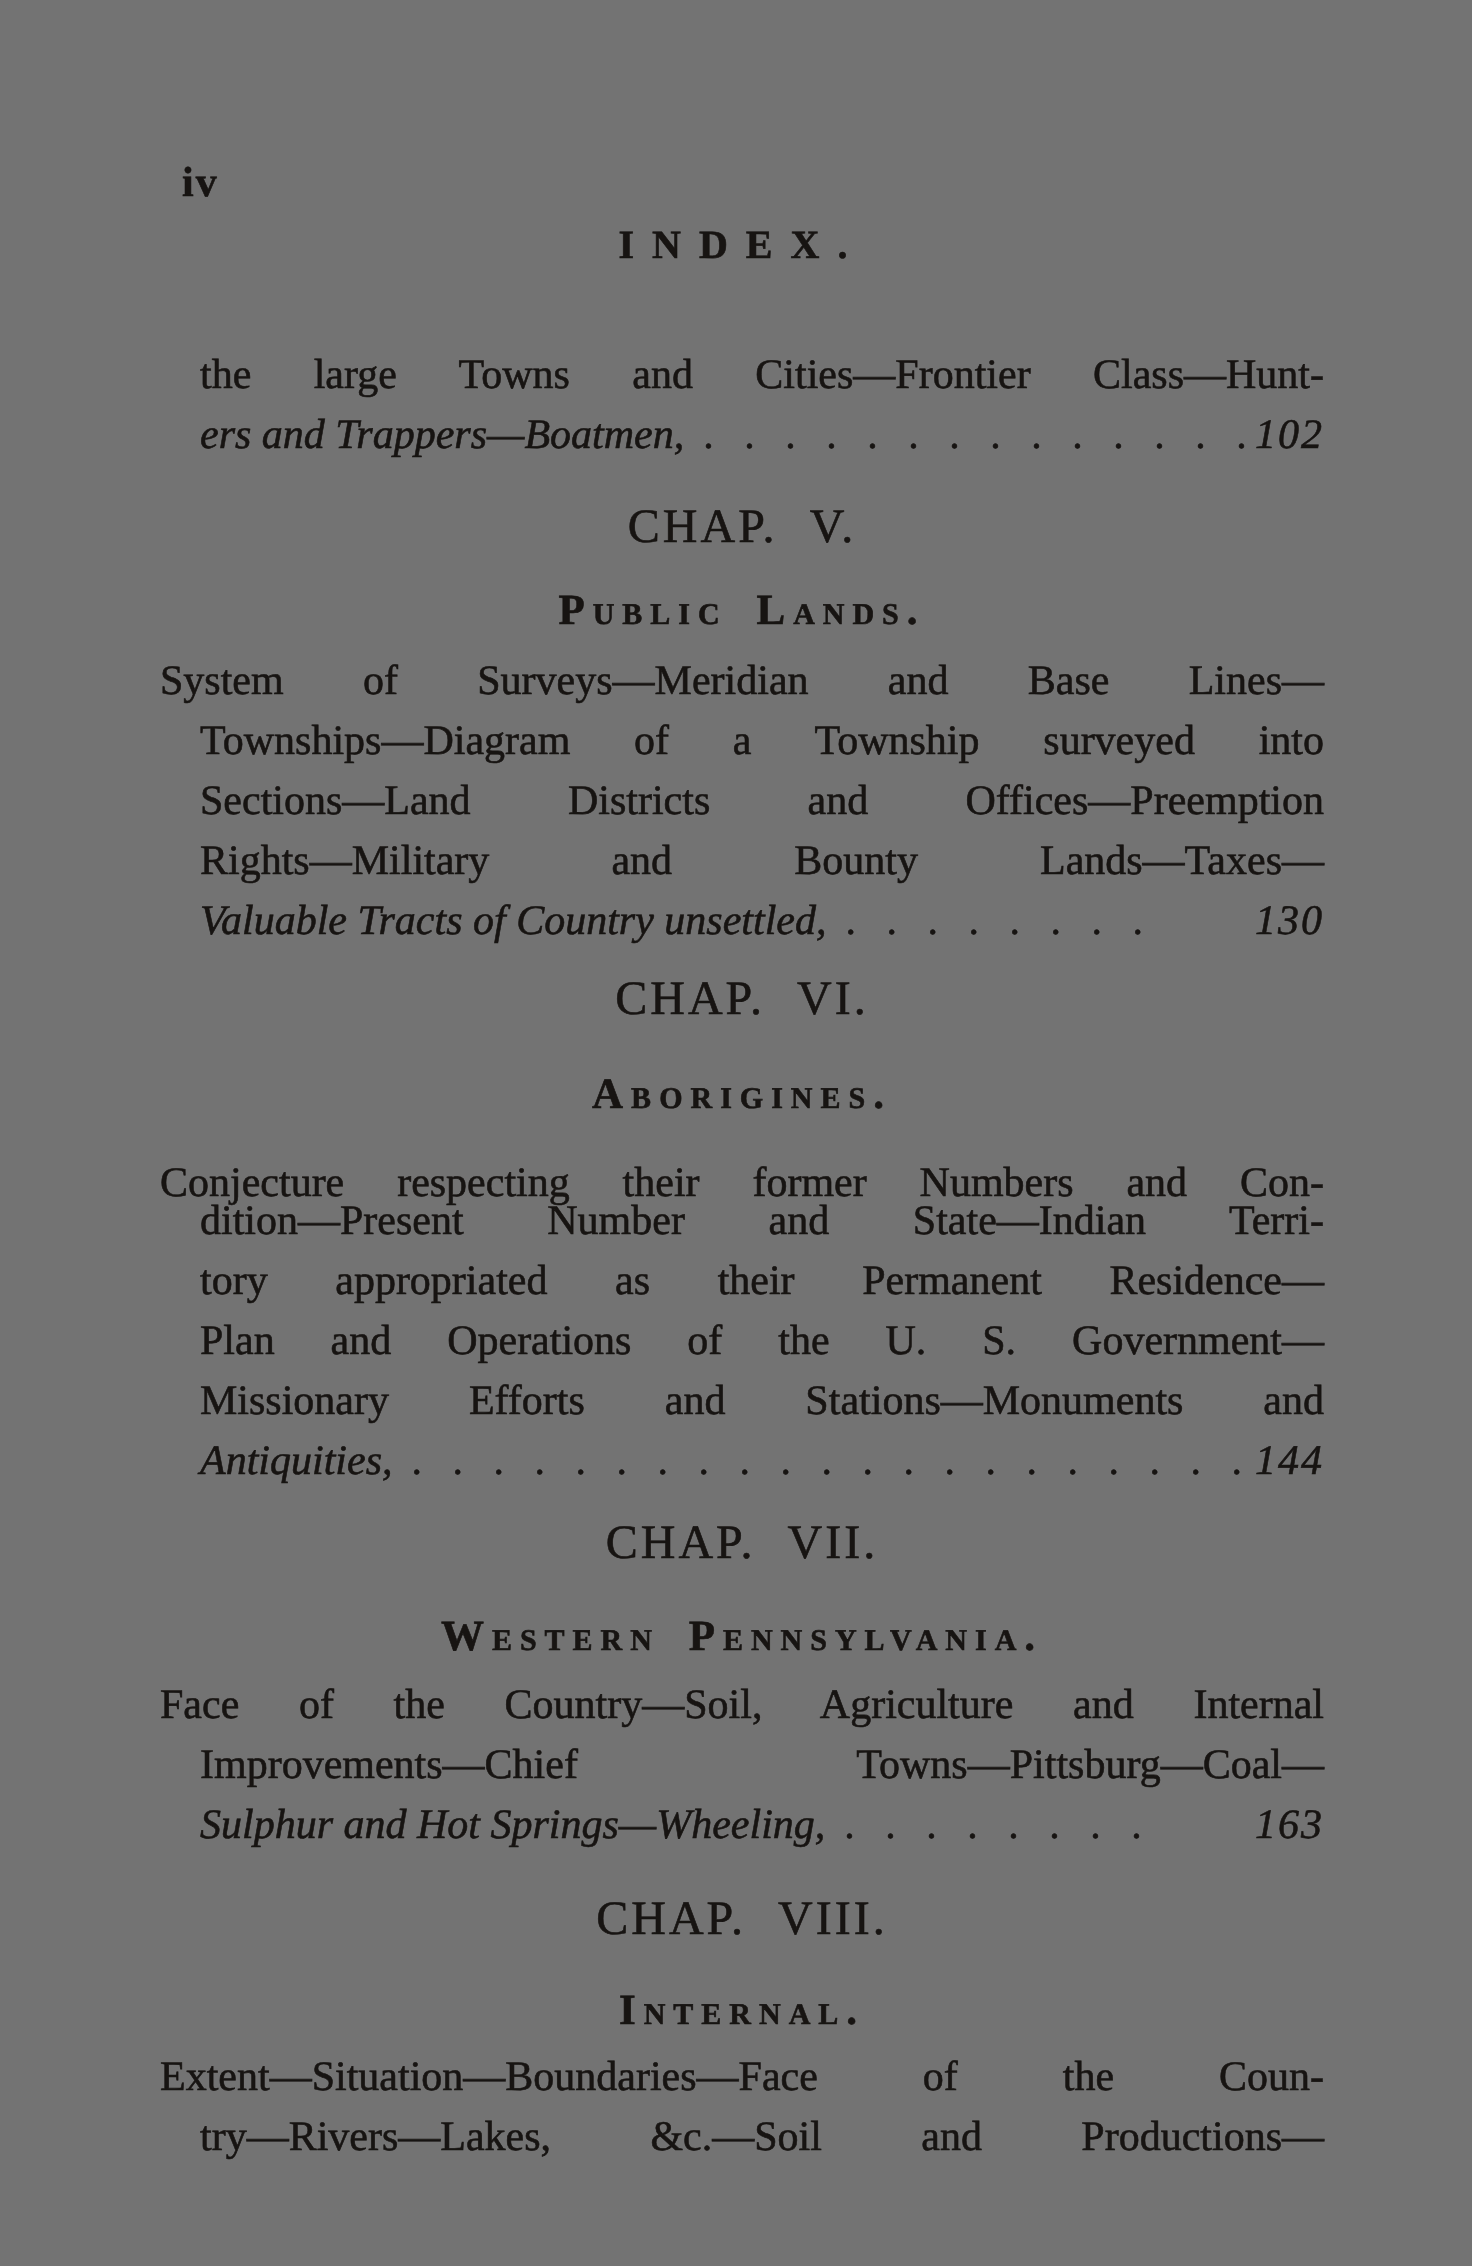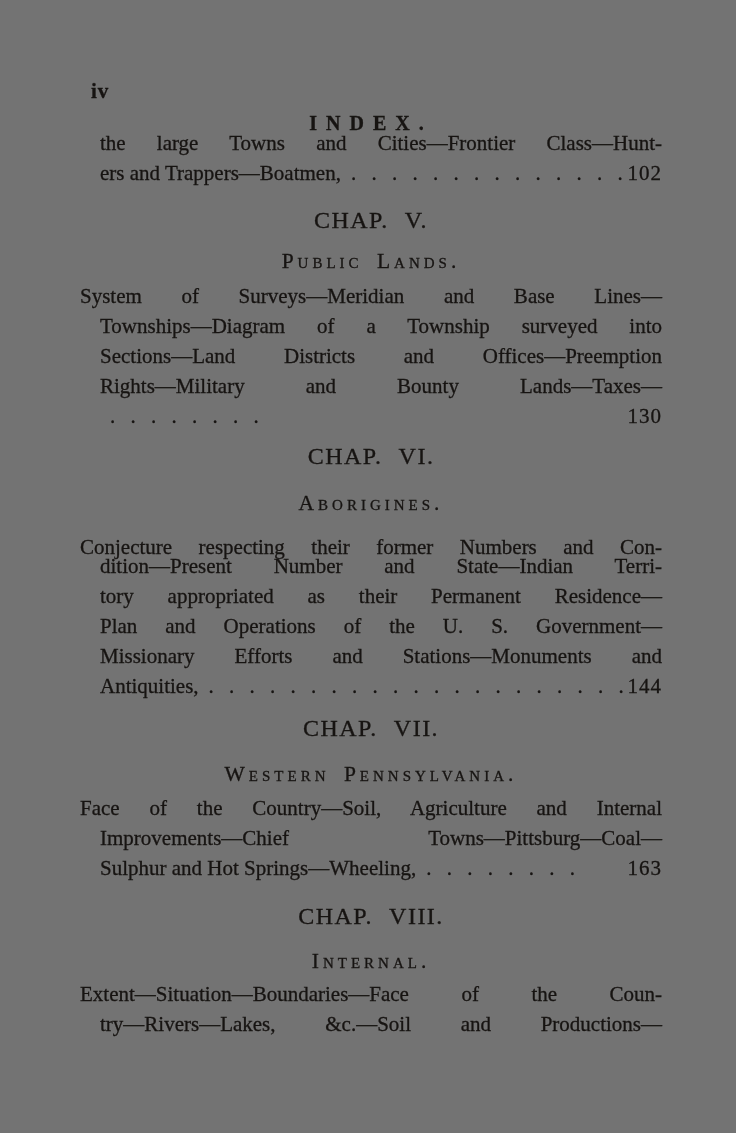--- a/index.html
+++ b/index.html
@@ -3,29 +3,29 @@
 <meta charset="utf-8">
 <style>
   html,body { margin:0; padding:0; background:#ffffff; }
   .page {
     position:relative; width:736px; height:1133px; overflow:hidden;
     background:#737373;
     font-family:"Liberation Serif","DejaVu Serif",serif;
     color:#171412;
     -webkit-text-stroke:0.3px currentColor;
   }
-  .ln { position:absolute; left:80px; width:582px; font-size:21px; line-height:28px; }
+  .ln { position:absolute; left:80px; width:582px; font-size:21px; line-height:28px;margin-top:44px; }
   .cont { left:100px; width:562px; }
   .jl { text-align:justify; text-align-last:justify; }
-  .leader { display:flex; align-items:flex-end; }
+  .leader { display:flex; align-items:flex-end;font-style:italic; }
   .leader .t { flex:0 0 auto; white-space:nowrap; }
   .leader .dots { flex:1 1 auto; overflow:hidden; white-space:nowrap; letter-spacing:5px; padding:0 4px 0 10px; }
   .leader .pg { flex:0 0 auto; letter-spacing:1px; }
   .chap { text-align:center; font-size:24px; font-weight:normal; letter-spacing:1.5px; word-spacing:9px; }
-  .subj { text-align:center; font-size:21.5px; font-weight:normal; font-variant:small-caps; letter-spacing:4px; word-spacing:5px; }
+  .subj { text-align:center; font-size:21.5px; font-weight:bold; font-variant:small-caps; letter-spacing:4px; word-spacing:5px; }
   .folio { position:absolute; left:91px; top:77px; font-size:21px; line-height:28px; font-weight:bold; letter-spacing:1px; }
   .title { position:absolute; left:80px; top:78px; width:582px; text-align:center; font-size:20px; line-height:28px; font-weight:bold; letter-spacing:9px;margin-top:31px; }
 </style>
 </head>
 <body>
 
 <div class="page">
 
   <div class="folio">iv</div>
   <div class="title">INDEX.</div>
@@ -37,20 +37,21 @@
     <span class="pg">102</span>
   </div>
 
   <div class="ln chap" style="top:206px">CHAP. V.</div>
   <div class="ln subj" style="top:247px">Public Lands.</div>
   <div class="ln jl" style="top:282px">System of Surveys—Meridian and Base Lines—</div>
   <div class="ln cont jl" style="top:312px">Townships—Diagram of a Township surveyed into</div>
   <div class="ln cont jl" style="top:342px">Sections—Land Districts and Offices—Preemption</div>
   <div class="ln cont jl" style="top:372px">Rights—Military and Bounty Lands—Taxes—</div>
   <div class="ln cont leader" style="top:402px">
+    <span class="t">Valuable Tracts of Country unsettled,</span>
     <span class="dots">. . . . . . . .</span>
     <span class="pg">130</span>
   </div>
 
   <div class="ln chap" style="top:442px">CHAP. VI.</div>
   <div class="ln subj" style="top:489px">Aborigines.</div>
   <div class="ln jl" style="top:533px">Conjecture respecting their former Numbers and Con-</div>
   <div class="ln cont jl" style="top:552px">dition—Present Number and State—Indian Terri-</div>
   <div class="ln cont jl" style="top:582px">tory appropriated as their Permanent Residence—</div>
   <div class="ln cont jl" style="top:612px">Plan and Operations of the U. S. Government—</div>

